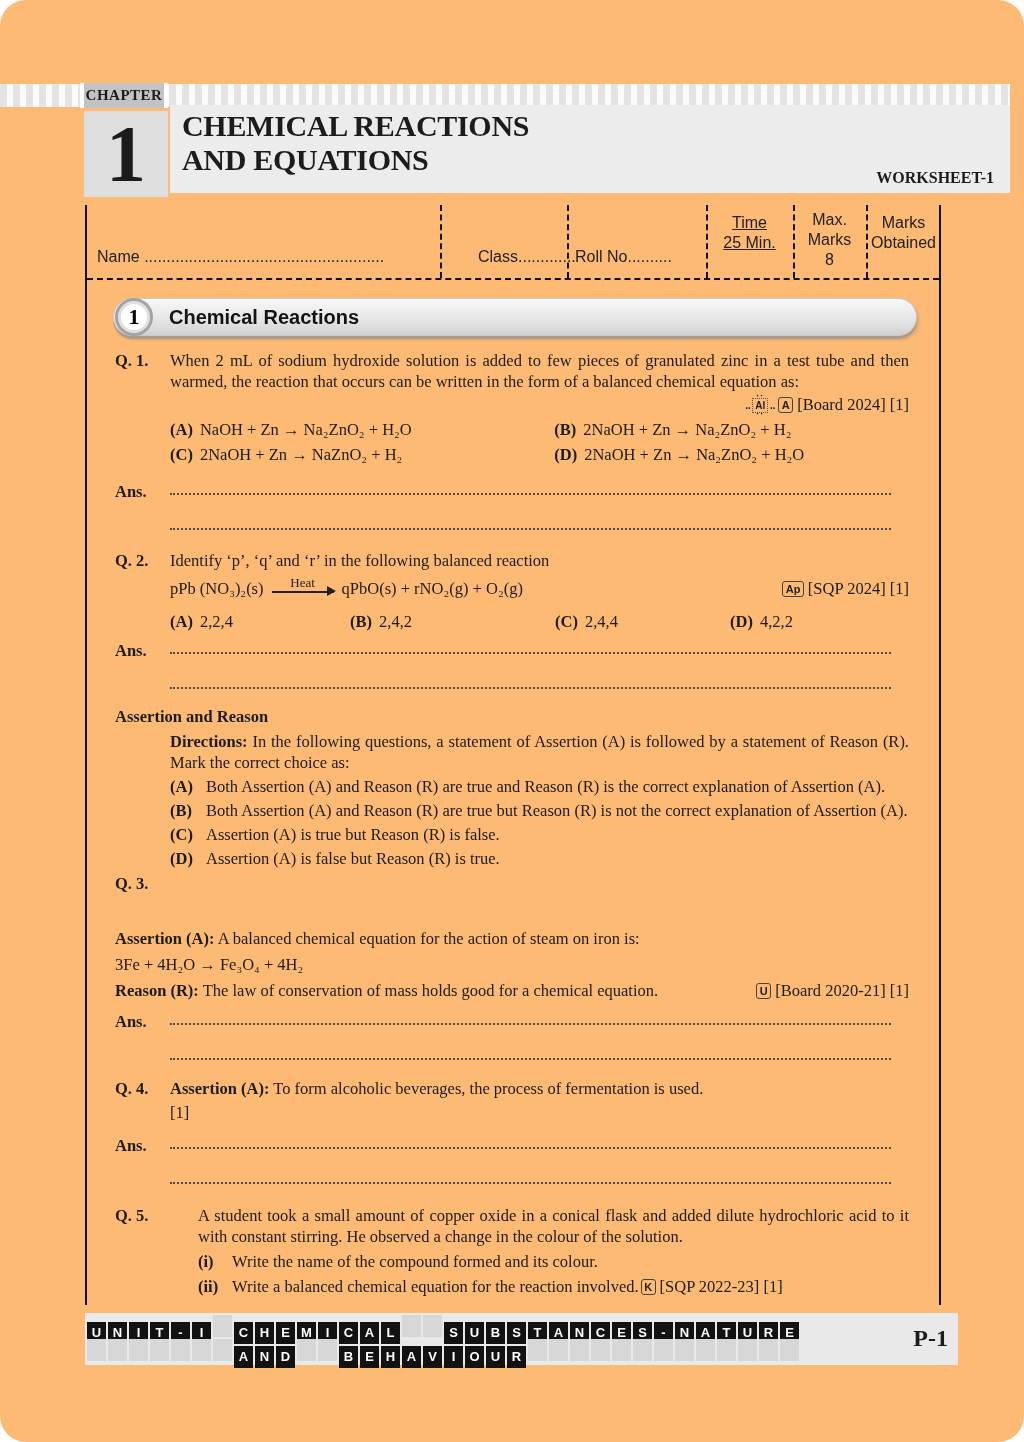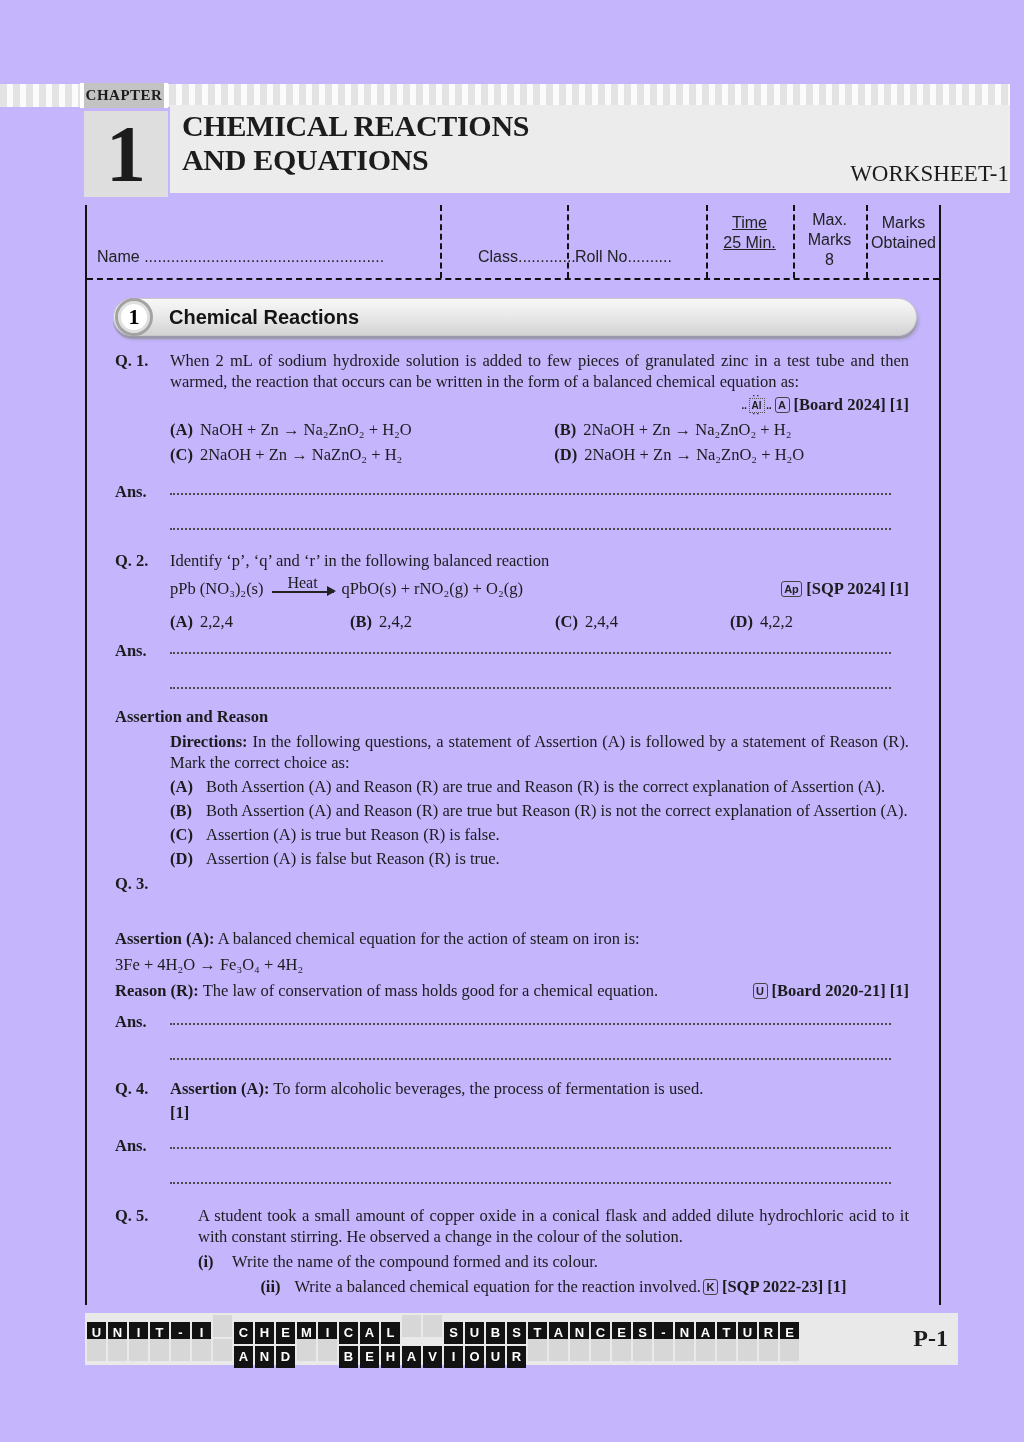--- a/index.html
+++ b/index.html
@@ -1,31 +1,31 @@
 <!DOCTYPE html>
 <html><head>
 <meta charset="utf-8">
 <style>
   html,body{margin:0;padding:0;background:#fff;}
-  .page{position:relative;width:1024px;height:1442px;background:#c4b5fd;overflow:hidden;
-        font-family:"Liberation Serif","DejaVu Serif",serif;color:#1c1c1c;}
+  .page{position:relative;width:1024px;height:1442px;background:#fdba74;overflow:hidden;
+        font-family:"Liberation Serif","DejaVu Serif",serif;color:#1c1c1c;border-radius:26px;}
 
   
   .stripes{position:absolute;left:0;top:84px;width:1010px;height:23px;
            background:repeating-linear-gradient(90deg,#e3e3e3 0 7px,#fbfbfb 7px 13px);}
   .chapter-box{position:absolute;left:80px;top:83px;width:88px;height:25px;background:#c3c3c3;
                border-left:4px solid #fff;border-right:4px solid #fff;box-sizing:border-box;
                text-align:center;font-weight:bold;font-size:15px;line-height:25px;letter-spacing:.5px;}
   .num-box{position:absolute;left:84px;top:111px;width:84px;height:86px;background:#dedede;
            display:flex;align-items:center;justify-content:center;
            font-size:80px;font-weight:bold;line-height:80px;}
   .title-band{position:absolute;left:170px;top:105px;width:840px;height:88px;background:#ececec;}
   .title{position:absolute;left:12px;top:4px;font-size:30px;line-height:34px;font-weight:bold;
          letter-spacing:-0.3px;}
-  .worksheet{position:absolute;right:1px;bottom:6px;font-size:23px;font-weight:normal;}
+  .worksheet{position:absolute;right:16px;bottom:6px;font-size:16px;font-weight:bold;}
 
   
   .frame{position:absolute;left:85px;top:205px;width:856px;height:1100px;box-sizing:border-box;
          border-left:2.5px solid #111;border-right:2.5px solid #111;overflow:hidden;}
   .info-table{position:relative;height:73px;border-bottom:2.5px dashed #111;
               font-family:"Liberation Sans","DejaVu Sans",sans-serif;font-size:16px;color:#222;}
   .sep{position:absolute;top:0;bottom:0;border-left:2px dashed #111;}
   .cell{position:absolute;}
   .ctr{text-align:center;line-height:20px;}
 
@@ -43,35 +43,35 @@
              font-weight:700;font-size:20px;color:#141414;}
 
   
   .content{padding:0 30px 0 28px;font-size:16.5px;line-height:21px;}
   .qrow{display:flex;}
   .qlabel{flex:0 0 55px;font-weight:bold;}
   .qbody{flex:1;min-width:0;}
   .just{text-align:justify;}
   .b{font-weight:bold;}
   .marksline{text-align:right;margin-top:2px;}
-  .src{font-weight:bold;}
+  .src{font-weight:normal;}
   .opts2{display:grid;grid-template-columns:52% 48%;row-gap:4px;margin-top:4px;}
   .opts4{display:grid;grid-template-columns:180px 205px 175px 1fr;margin-top:6px;}
   .okey{font-weight:bold;margin-right:7px;}
 
   .ans{display:flex;}
   .anslabel{flex:0 0 55px;font-weight:bold;padding-top:2px;}
   .anslines{flex:1;margin-right:18px;}
   .dotline{height:14px;border-bottom:2px dotted #4a4a4a;}
   .dotline.gap{height:33px;}
 
   .eqrow{display:flex;justify-content:space-between;align-items:center;height:34px;}
   .eq{display:flex;align-items:center;}
   .rxn-arrow{display:inline-flex;flex-direction:column;align-items:center;margin:0 8px;}
-  .rxn-arrow .lbl{font-size:16px;line-height:11px;}
+  .rxn-arrow .lbl{font-size:13px;line-height:11px;}
   .rxn-arrow .shaft{position:relative;width:62px;height:2px;background:#222;margin:3px 0 7px;}
   .rxn-arrow .shaft::after{content:"";position:absolute;right:-2px;top:-4.5px;width:0;height:0;
       border-left:9px solid #222;border-top:5.5px solid transparent;border-bottom:5.5px solid transparent;}
 
   .badge{display:inline-block;border:1.5px solid #444;border-radius:3px;padding:0 2.5px;
          font-family:"Liberation Sans","DejaVu Sans",sans-serif;font-weight:bold;
          font-size:11px;line-height:14px;color:#222;margin:0 4px 0 2px;vertical-align:1px;}
   .lewis{position:relative;display:inline-block;border:1px dotted #555;padding:0 2px;margin:0 8px 0 4px;
          font-family:"Liberation Sans","DejaVu Sans",sans-serif;font-weight:bold;
          font-size:10px;line-height:13px;vertical-align:1px;}
@@ -284,21 +284,21 @@
 
       <div class="qrow" style="margin-top:21px;gap:28px;">
         <div class="qlabel">Q. 5.</div>
         <div class="qbody">
           <div class="just">A student took a small amount of copper oxide in a conical flask and added dilute hydrochloric acid to it with constant stirring. He observed a change in the colour of the solution.</div>
           <div class="parts">
             <div class="pt">
               <span class="pkey">(i)</span>
               <span>Write the name of the compound formed and its colour.</span>
             </div>
-            <div class="pt" style="justify-content:center;">
+            <div class="pt" style="justify-content:flex-start;">
               <span style="display:inline-flex;">
                   <span class="pkey">(ii)</span>
               <span>Write a balanced chemical equation for the reaction involved.</span>
                 </span>
               <span style="white-space:nowrap;">
                 <span class="badge">K</span><span class="src">[SQP 2022-23] [1]</span>
               </span>
             </div>
           </div>
           <div style="margin-top:20px;">

